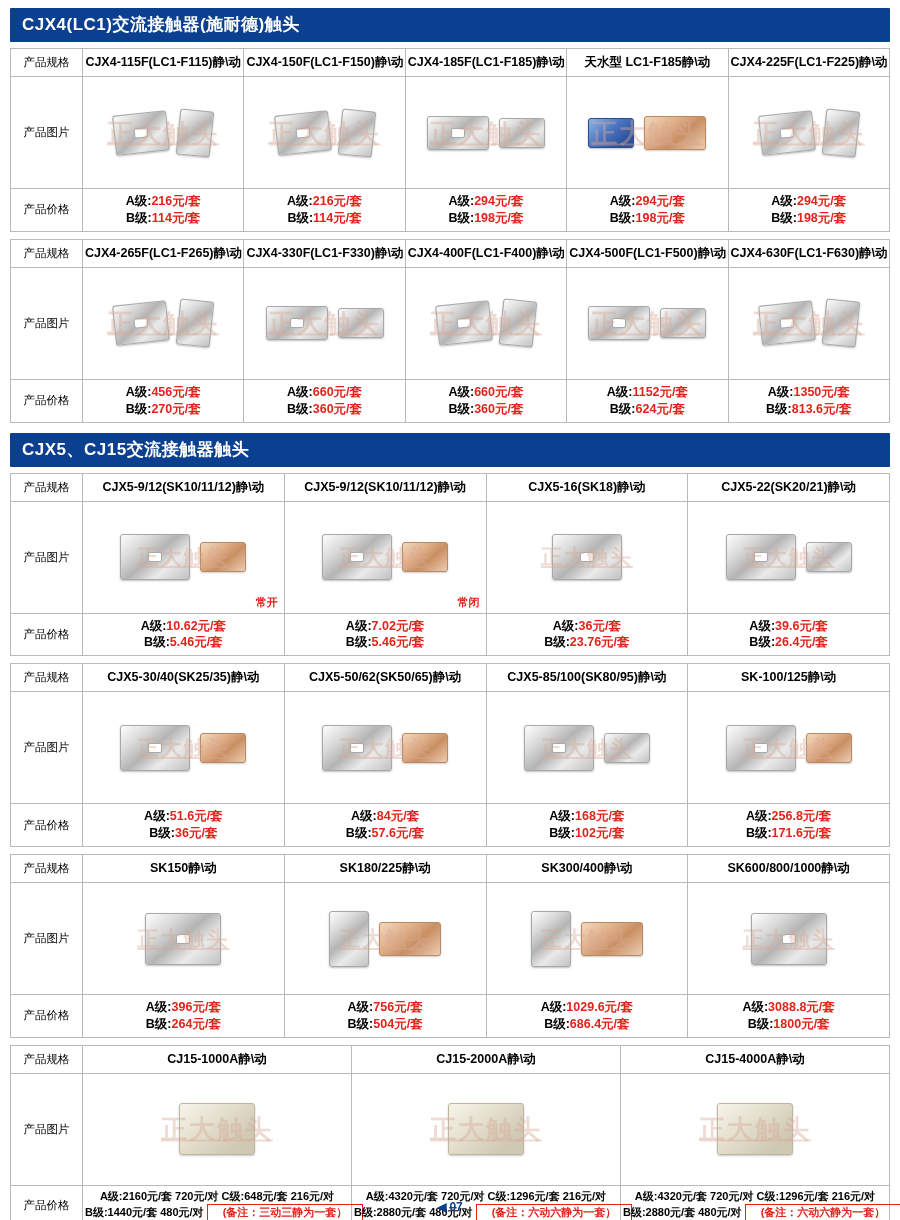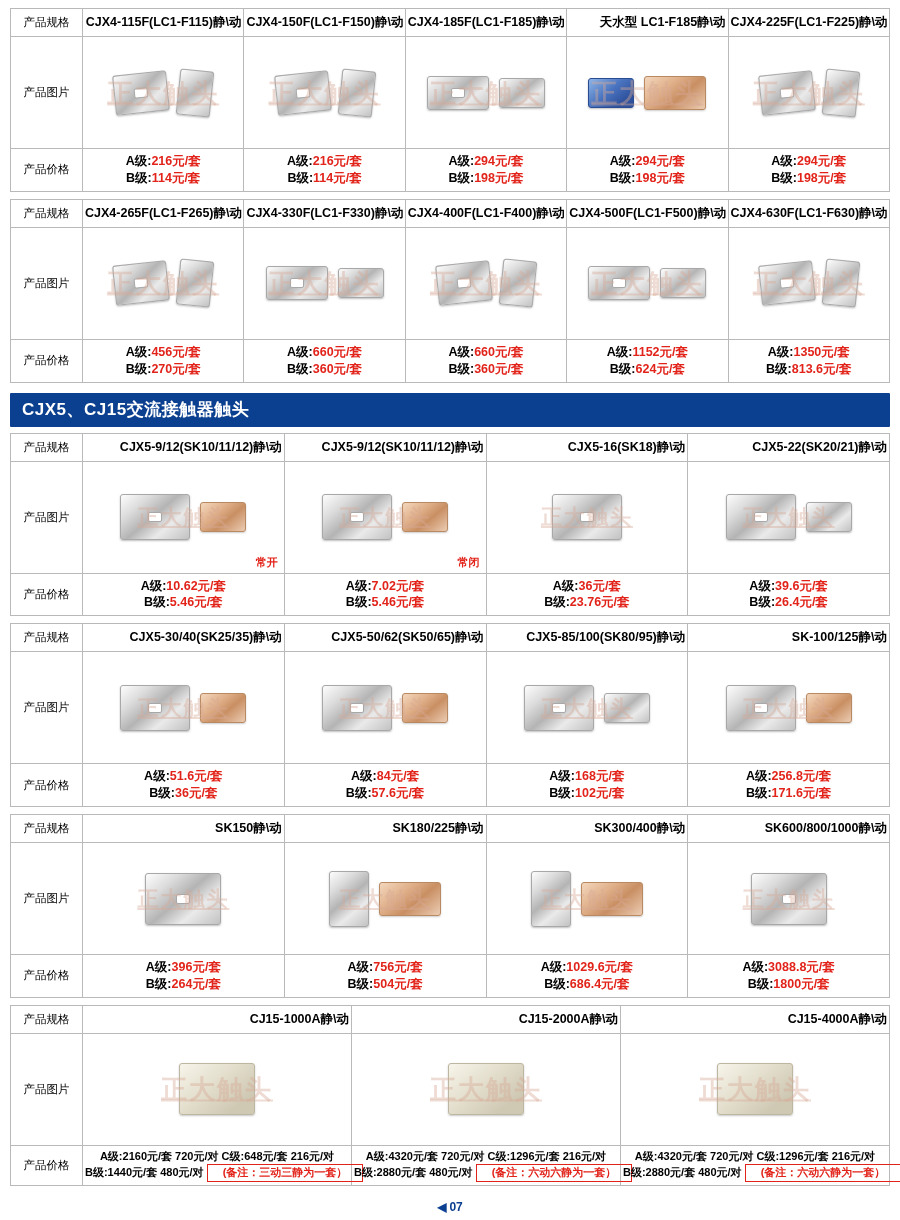--- a/index.html
+++ b/index.html
@@ -47,21 +47,21 @@
   td.rowlabel {
     width: 72px;
     font-size: 11.5px;
     color: #000;
     background: #f2f2f2;
     text-align: center;
     padding: 3px 2px;
     font-weight: normal;
   }
   td.spec {
-    text-align: right;
+    text-align: center;
     font-size: 12.5px;
     font-weight: bold;
     padding: 5px 2px;
     height: 26px;
     white-space: nowrap;
     overflow: hidden;
   }
   td.pic {
     height: 112px;
     padding: 0;
@@ -178,20 +178,21 @@
     color: #e2231a;
     display: inline-block;
   }
   .cj15 .plain { color: #000; text-align: center; }
 </style>
 </head>
 <body>
 
 <div class="page">
 
+  <div class="section-bar">CJX4(LC1)交流接触器(施耐德)触头</div>
 
   <table class="ptab">
     <tbody>
         <tr>
       <td class="rowlabel">产品规格</td>
       <td class="spec">CJX4-115F(LC1-F115)静\动</td>
       <td class="spec">CJX4-150F(LC1-F150)静\动</td>
       <td class="spec">CJX4-185F(LC1-F185)静\动</td>
       <td class="spec">天水型 LC1-F185静\动</td>
       <td class="spec">CJX4-225F(LC1-F225)静\动</td>

